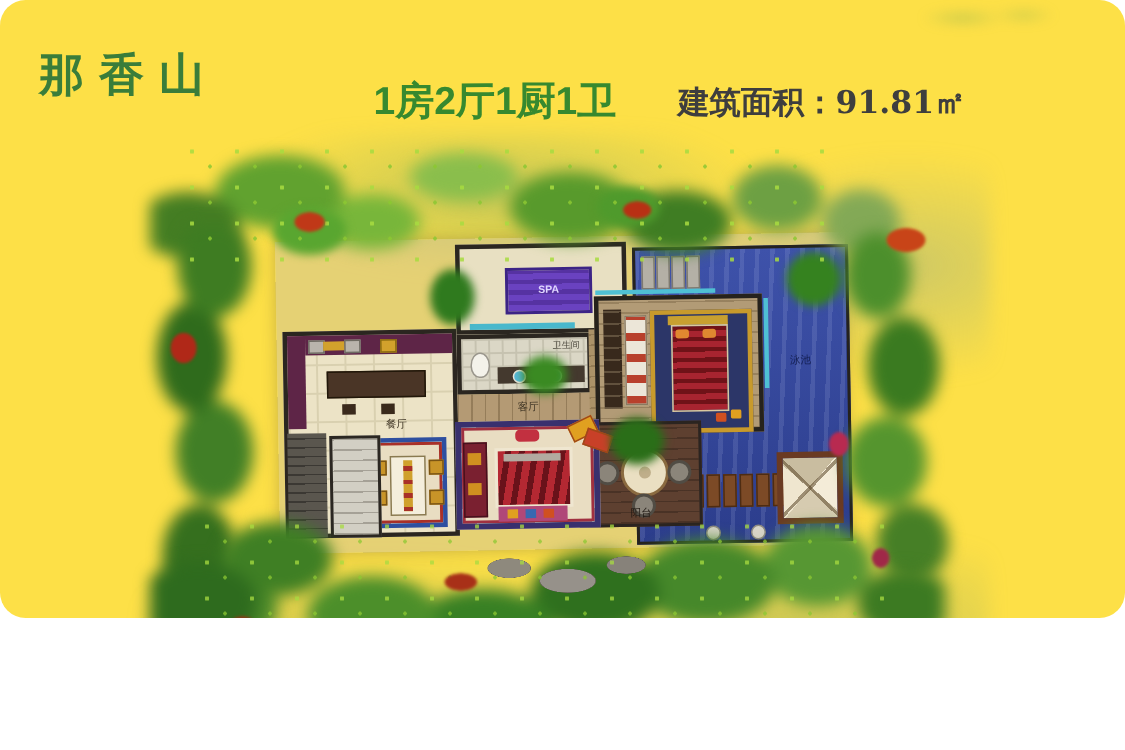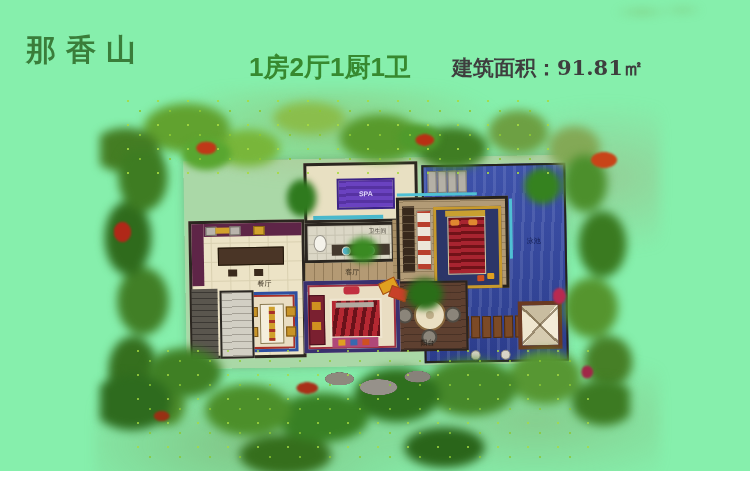--- a/index.html
+++ b/index.html
@@ -1,17 +1,17 @@
 <!DOCTYPE html>
 <html><head>
 <meta charset="utf-8">
 <style>
   html,body{margin:0;padding:0;}
-  #canvas{position:relative;width:750px;height:471px;background:#86efac;overflow:hidden;
-          font-family:"Liberation Sans",sans-serif;}
+  #canvas{position:relative;width:750px;height:412px;background:#fde047;overflow:hidden;
+          font-family:"Liberation Sans",sans-serif;border-radius:17px;}
 
   
   .project-name{position:absolute;left:26px;top:30px;font-size:30px;font-weight:bold;
                 color:#3a7d3a;letter-spacing:10px;}
   .unit-type{position:absolute;left:255px;top:17px;font-size:25px;font-weight:bold;color:#3e3e3e;}
   .layout-spec{position:absolute;left:249px;top:50px;font-size:26px;font-weight:bold;color:#37892f;}
   .area-text{position:absolute;left:452px;top:54px;font-size:21px;font-weight:600;color:#3e3e3e;
              font-family:"DejaVu Serif",serif;}
   .smudge{position:absolute;left:615px;top:3px;width:90px;height:18px;filter:blur(4px);
           background:radial-gradient(40px 8px at 30% 50%,rgba(120,170,80,.4),transparent 70%),

